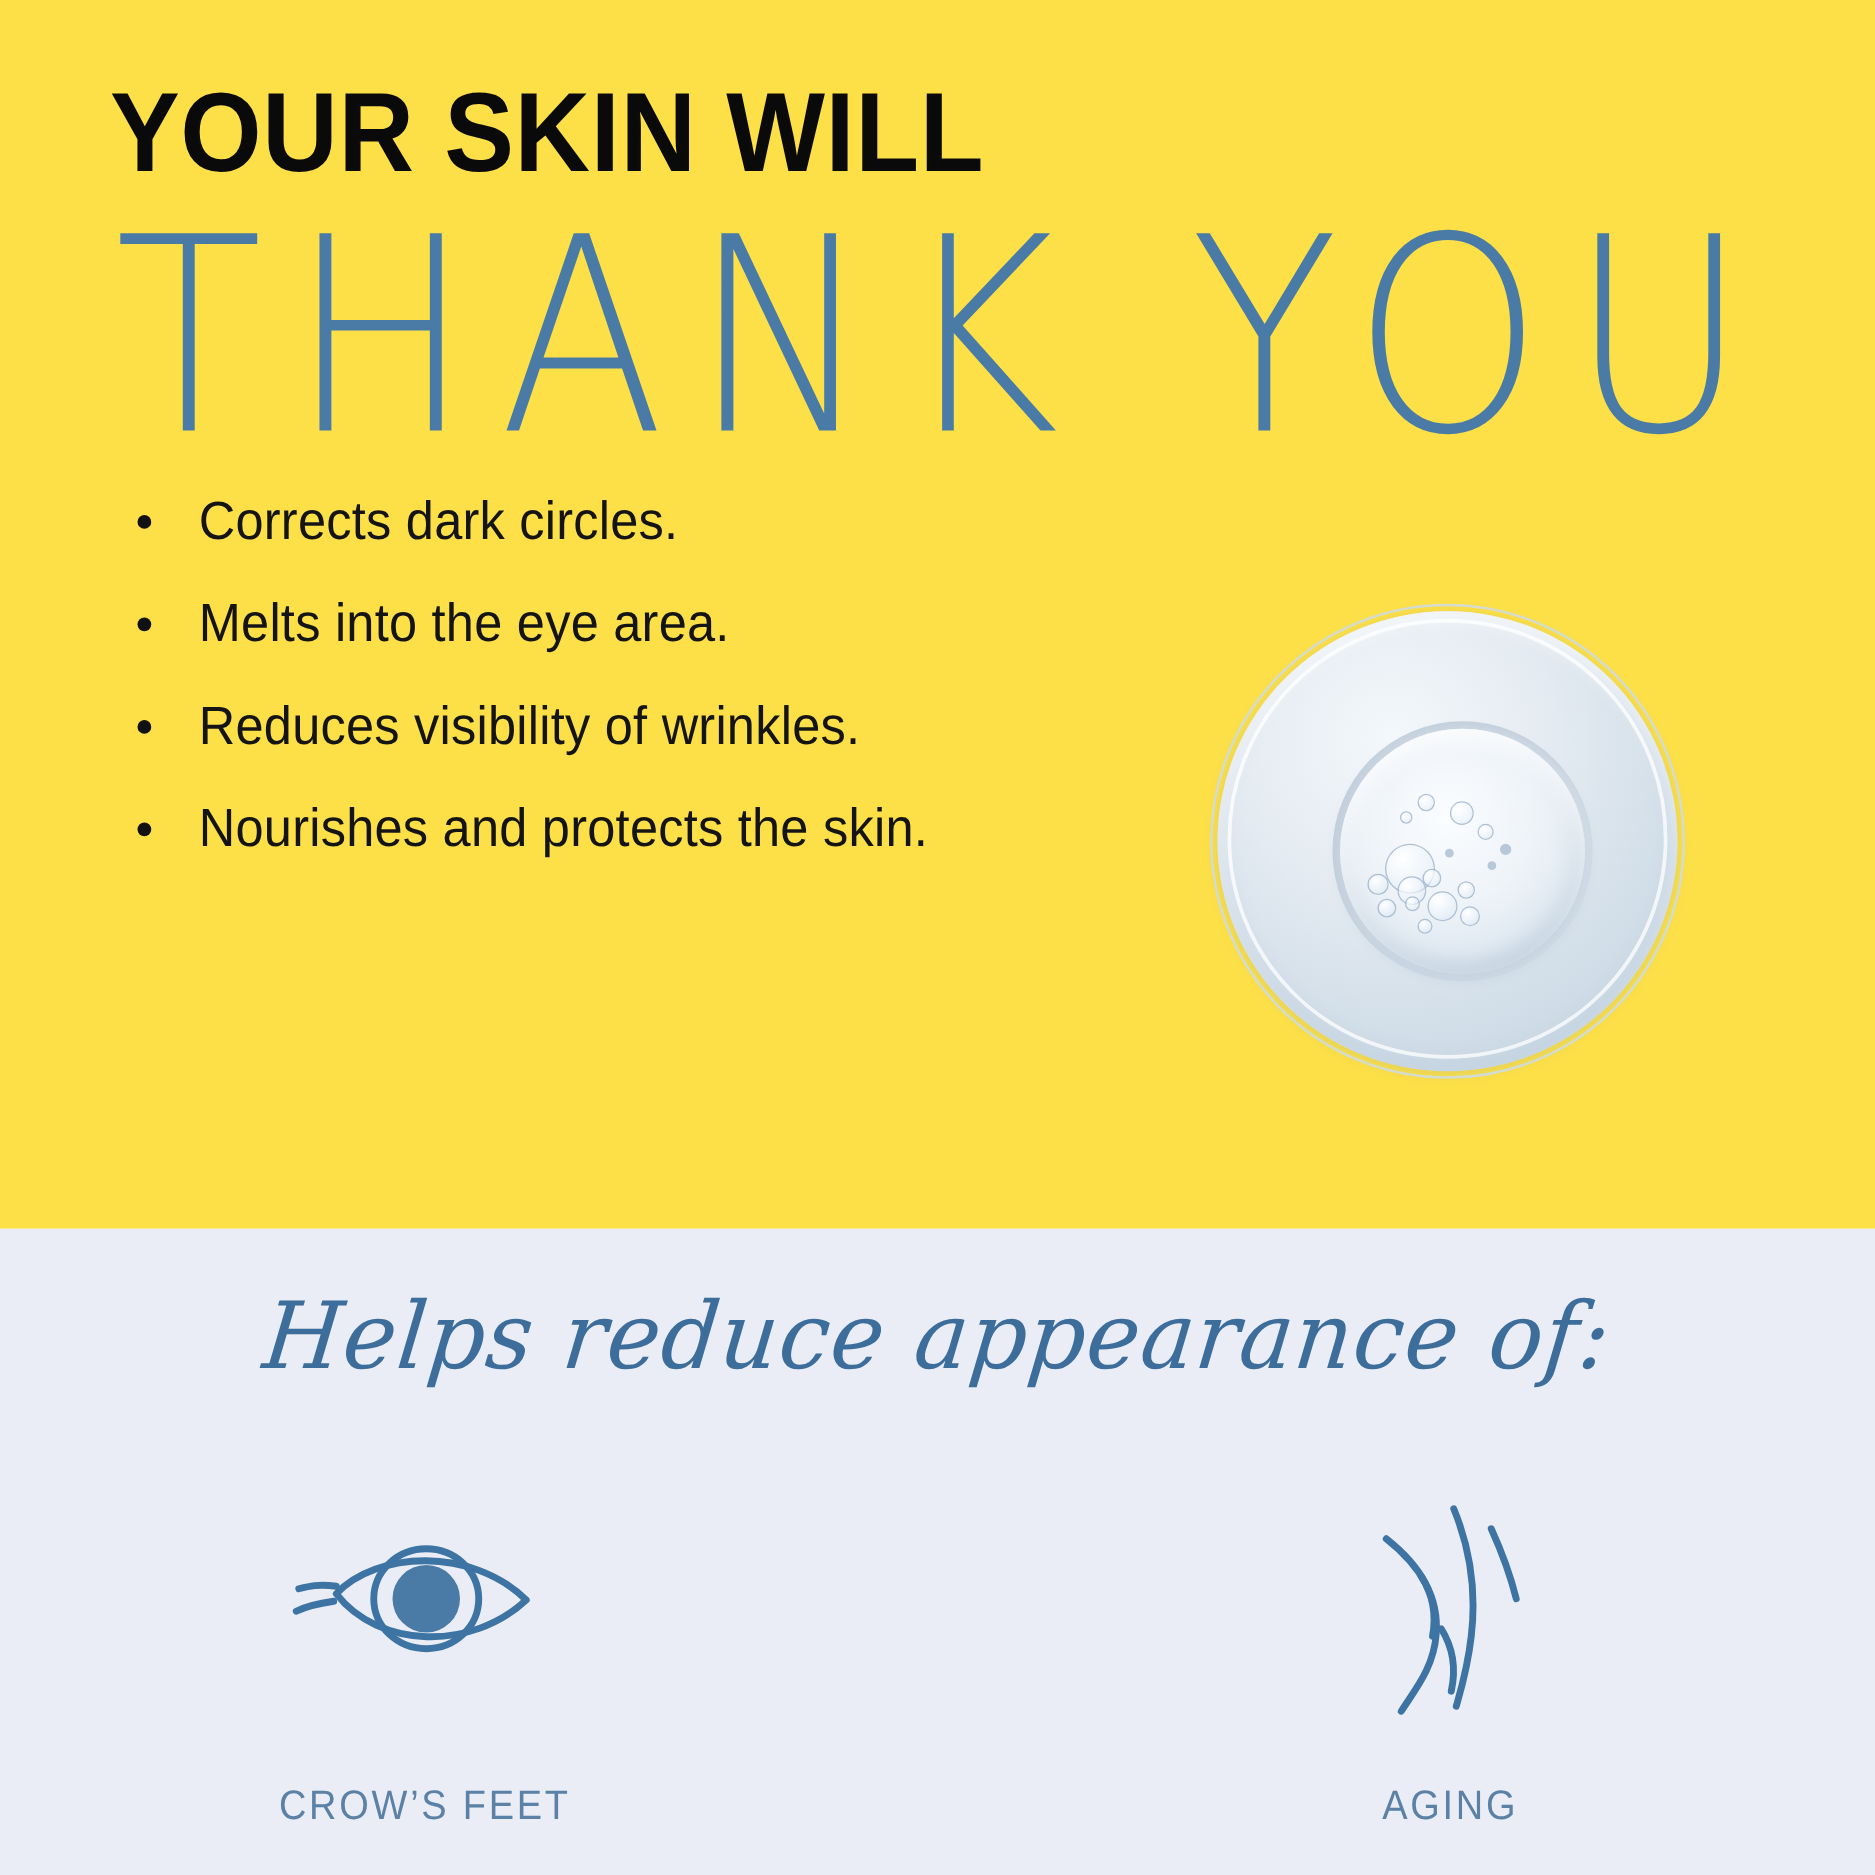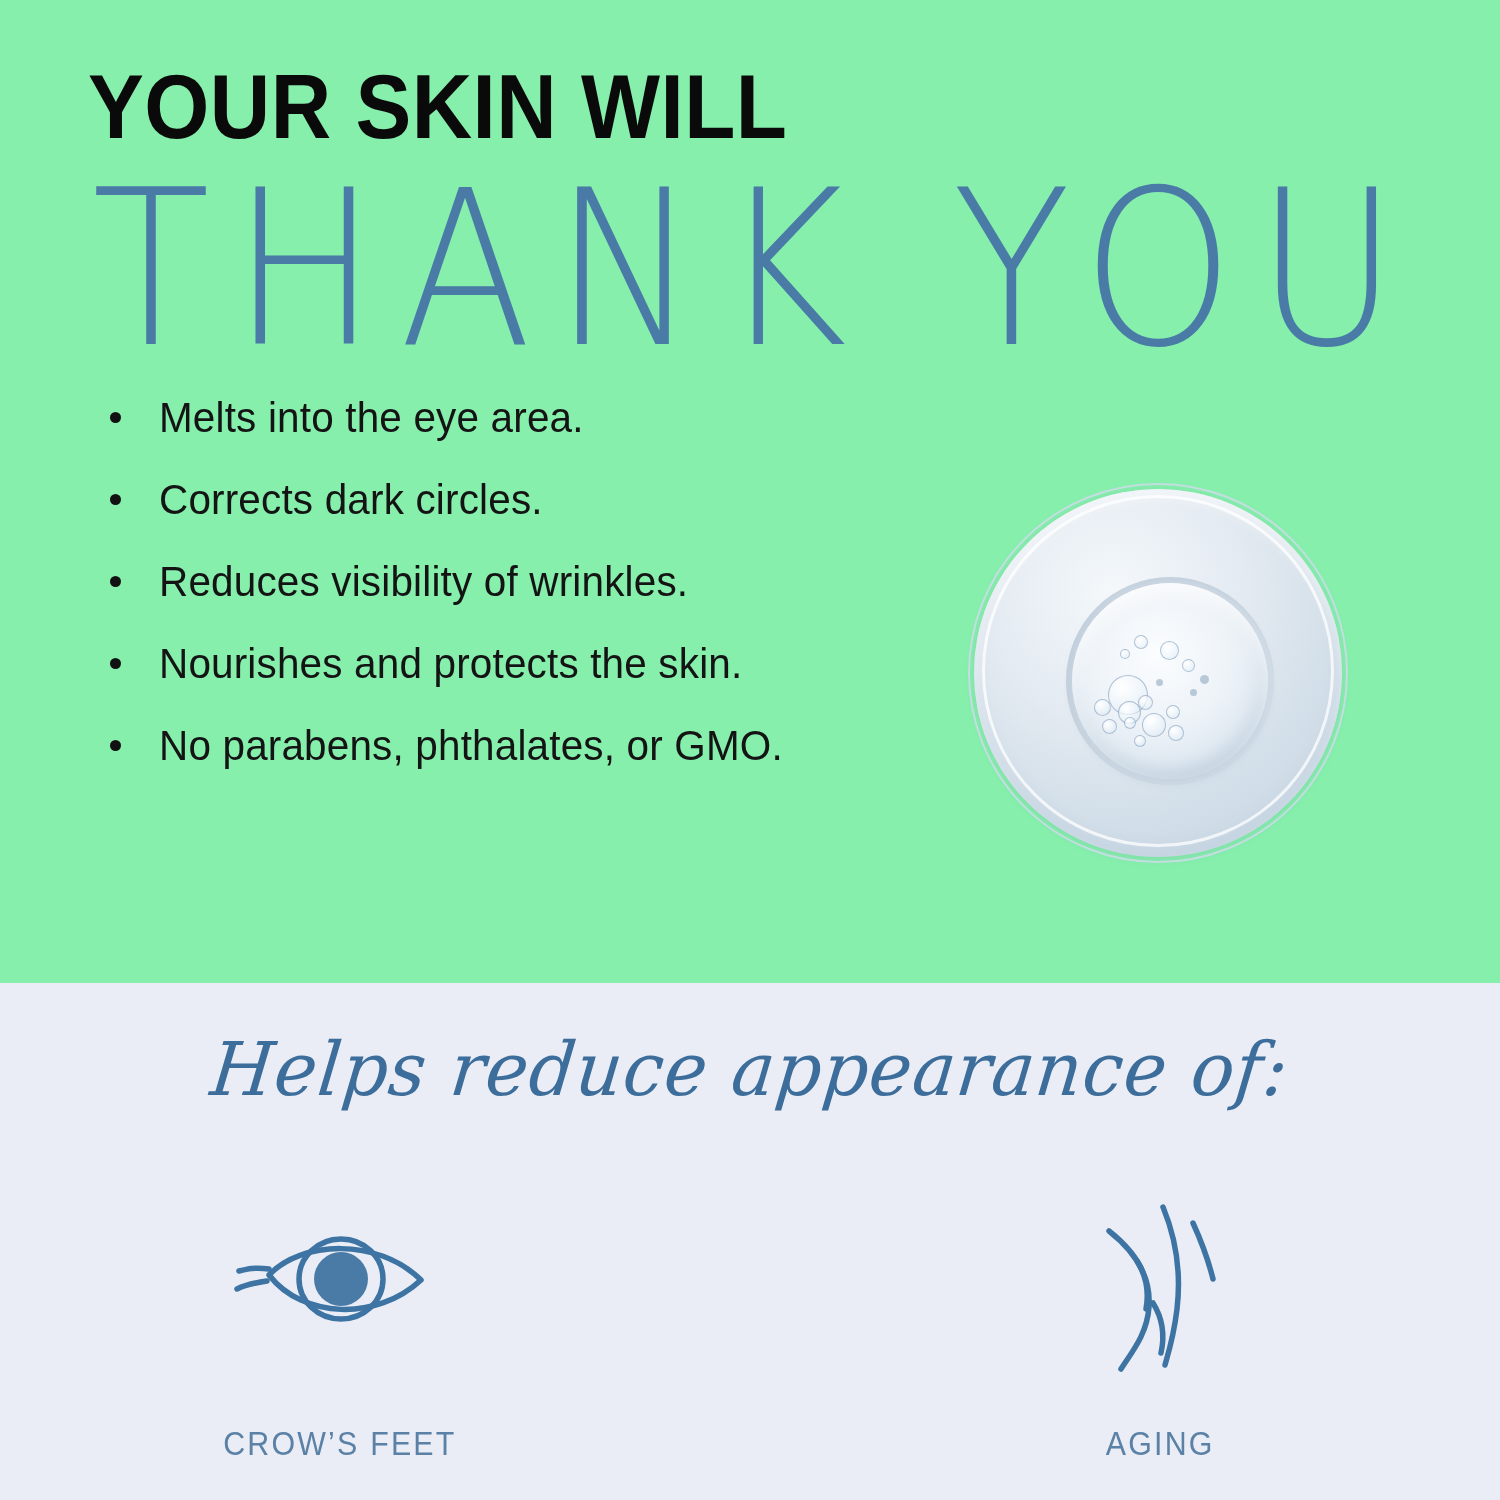--- a/index.html
+++ b/index.html
@@ -16,21 +16,21 @@
     font-family: "Liberation Sans", sans-serif;
   }
 
   
   .top-section {
     position: absolute;
     left: 0;
     top: 0;
     width: 1500px;
     height: 983px;
-    background: #86efac;
+    background: #fde047;
   }
 
   .headline-eyebrow {
     position: absolute;
     left: 88px;
     top: 62px;
     font-family: "Liberation Sans", sans-serif;
     font-weight: 700;
     font-size: 90px;
     line-height: 90px;
@@ -235,44 +235,40 @@
   <div class="top-section">
 
     <div class="headline-eyebrow">YOUR SKIN WILL</div>
 
     <div class="headline-main">THANK YOU</div>
 
     <div class="benefits">
 
       <div class="benefit-row">
         <span class="benefit-dot"></span>
-        <span class="benefit-text">Melts into the eye area.</span>
+        <span class="benefit-text">Corrects dark circles.</span>
       </div>
 
       <div class="benefit-row">
         <span class="benefit-dot"></span>
-        <span class="benefit-text">Corrects dark circles.</span>
+        <span class="benefit-text">Melts into the eye area.</span>
       </div>
 
 
       <div class="benefit-row">
         <span class="benefit-dot"></span>
         <span class="benefit-text">Reduces visibility of wrinkles.</span>
       </div>
 
       <div class="benefit-row">
         <span class="benefit-dot"></span>
         <span class="benefit-text">Nourishes and protects the skin.</span>
       </div>
 
 
-      <div class="benefit-row">
-        <span class="benefit-dot"></span>
-        <span class="benefit-text">No parabens, phthalates, or GMO.</span>
-      </div>
 
     </div>
 
     <div class="droplet-wrap">
       <div class="droplet-outer"></div>
       <div class="droplet-rim"></div>
       <div class="droplet-rim-hi"></div>
       <div class="droplet-inner-shadow"></div>
       <div class="droplet-inner">
 

